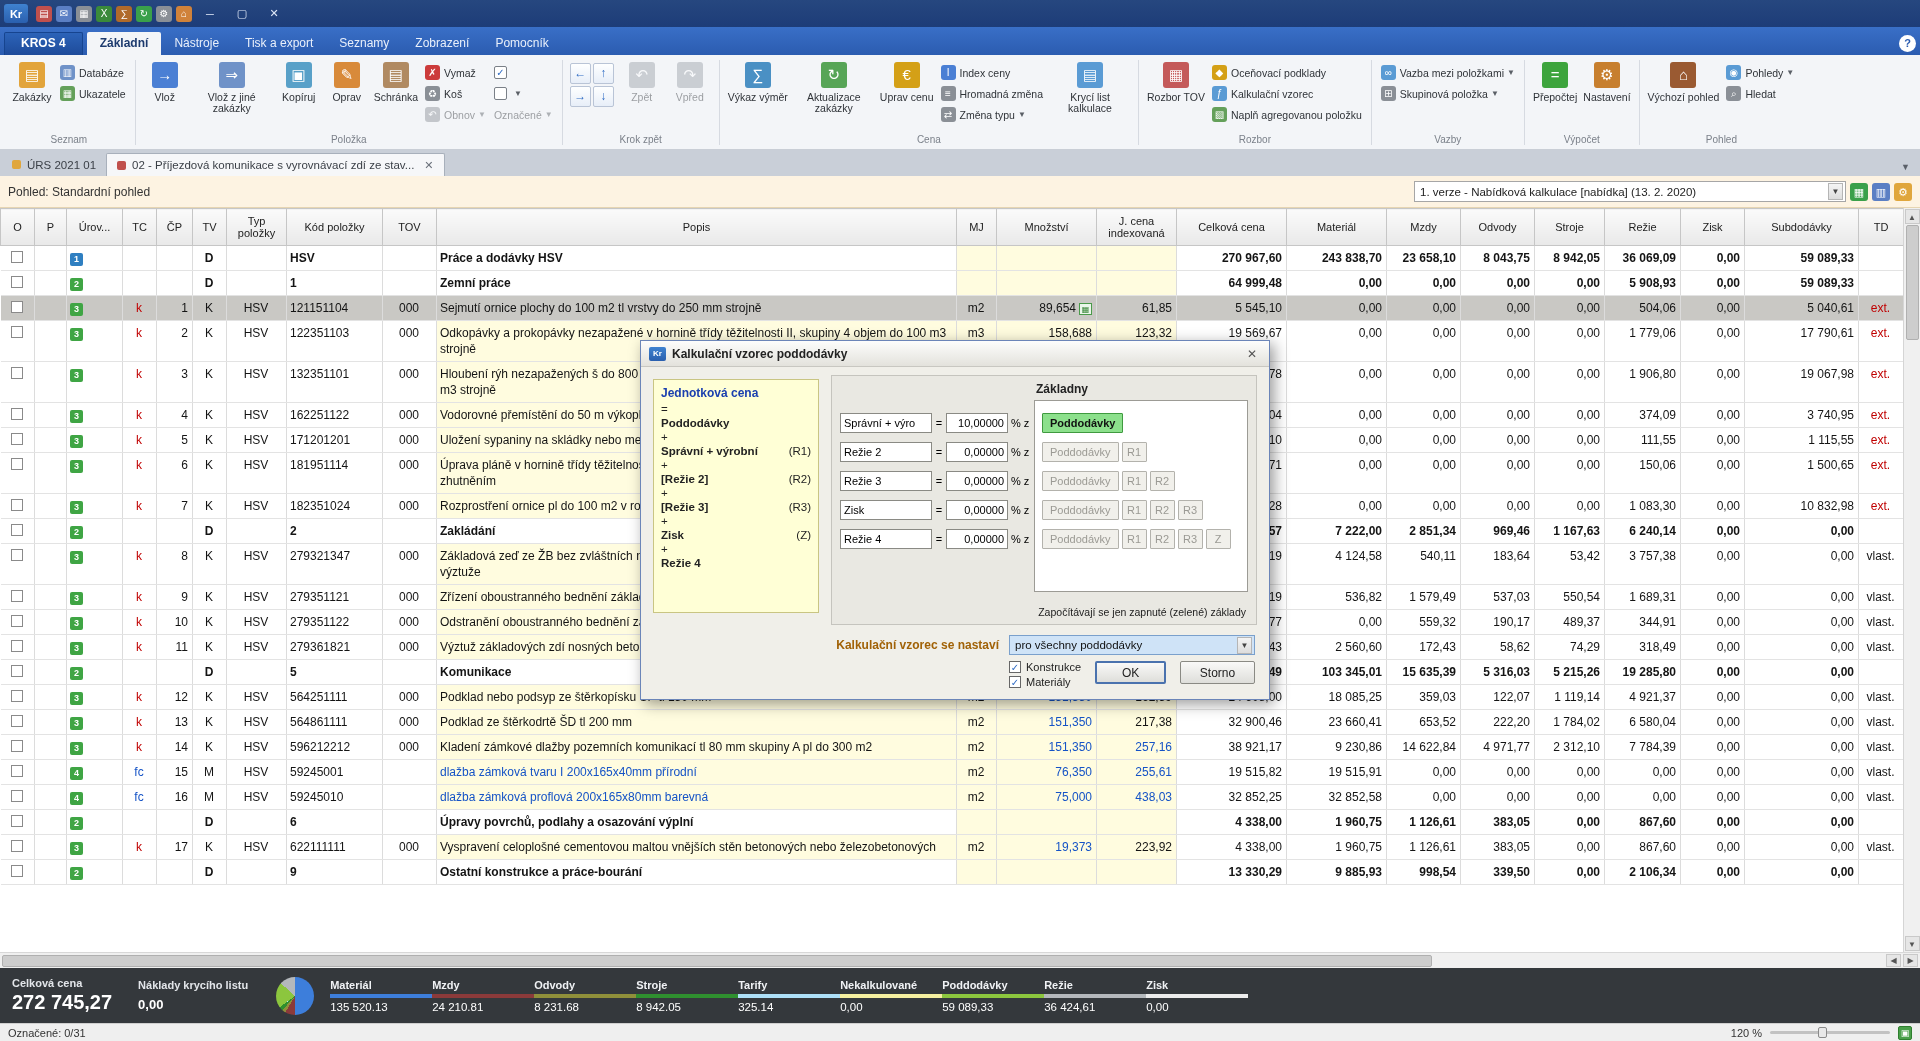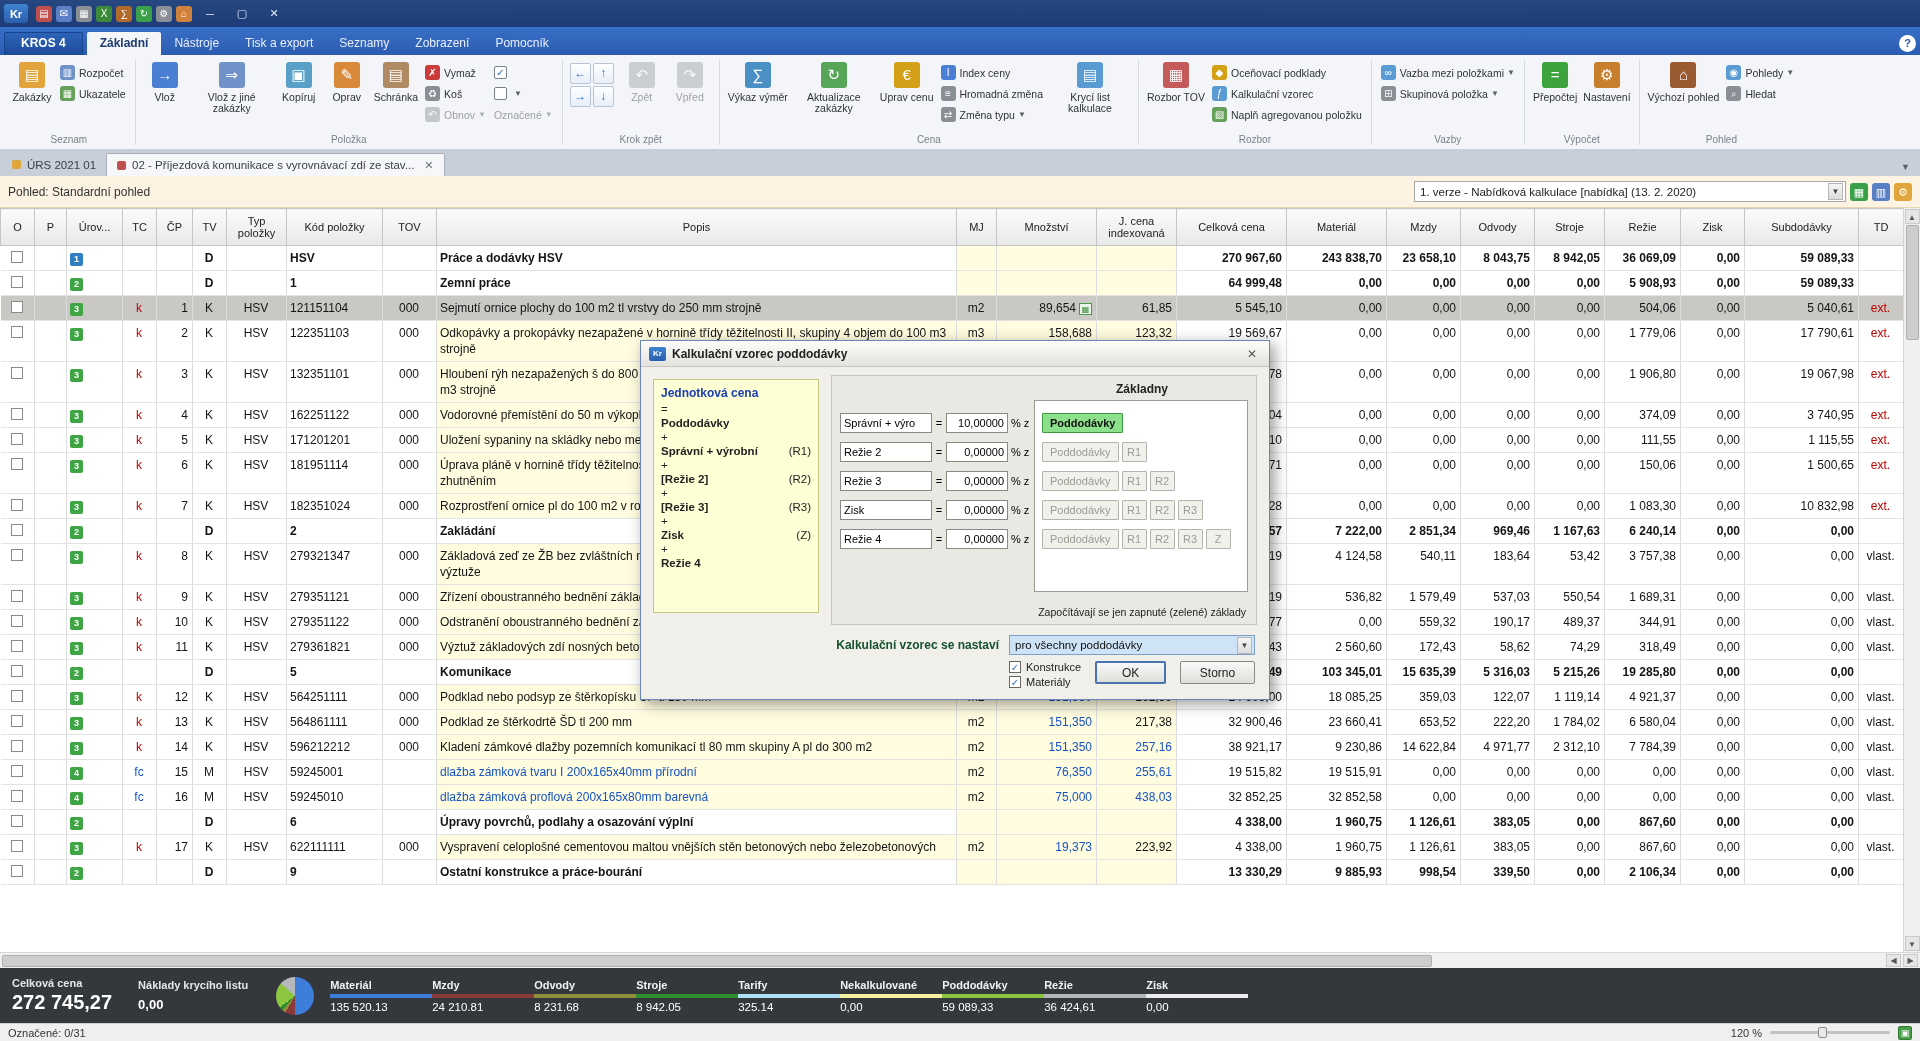--- a/index.html
+++ b/index.html
@@ -110,36 +110,36 @@
   .dlg-title-text { font-size:12px; font-weight:bold; color:#222; flex:1; }
   .dlg-close { color:#555; font-size:12px; padding:0 4px; }
   .dlg-body { position:relative; height:332px; }
   .formula-panel { position:absolute; left:12px; top:12px; width:166px; height:234px; background:#ffffd6; border:1px solid #c9c583; padding:6px 7px; font-size:11.5px; color:#222; }
   .f-head { color:#1a3fae; font-weight:bold; font-size:12px; margin-bottom:2px; }
   .f-op { line-height:14px; }
   .f-line { display:flex; justify-content:space-between; line-height:14px; }
   .f-lbl { font-weight:bold; }
   .f-tag { color:#222; }
   .bases-panel { position:absolute; left:190px; top:8px; width:426px; height:250px; background:#e9e8e2; border:1px solid #c5c4be; }
-  .bases-title { position:absolute; left:204px; top:6px; width:212px; text-align:center; font-size:12px; font-weight:bold; color:#222; }
+  .bases-title { position:absolute; left:204px; top:6px; width:212px; text-align:left; font-size:12px; font-weight:bold; color:#222; }
   .bases-box { position:absolute; left:202px; top:24px; width:214px; height:192px; background:#fff; border:1px solid #9c9b95; }
   .frows { position:absolute; left:8px; top:36px; right:2px; }
   .frow { display:flex; align-items:center; height:22px; margin-bottom:7px; }
   .frow input { height:20px; border:1px solid #8a8a84; font-size:11px; font-family:inherit; padding:0 3px; background:#fff; }
   .fr-lab { width:92px; }
   .fr-eq { width:14px; text-align:center; font-size:11px; }
   .fr-val { width:62px; text-align:right; }
   .fr-pz { width:22px; font-size:11px; padding-left:3px; }
   .fr-bases { display:flex; gap:3px; margin-left:12px; }
   .base-btn { height:20px; padding:0 7px; font-size:11px; border:1px solid #b3b2ac; background:#f1f0eb; color:#9b9a94; display:flex; align-items:center; border-radius:1px; }
   .base-btn.r { width:25px; padding:0; justify-content:center; }
   .base-btn.on { background:#8ce08c; border-color:#3f9a3f; color:#111; font-weight:bold; }
   .bases-note { position:absolute; right:10px; bottom:6px; font-size:10.5px; color:#222; }
   .dlg-apply { position:absolute; left:12px; top:268px; right:14px; display:flex; align-items:center; justify-content:flex-end; gap:10px; }
-  .apply-label { font-size:12px; font-weight:bold; color:#14532d; }
+  .apply-label { font-size:12px; font-weight:bold; color:#a16207; }
   .apply-select { width:246px; height:20px; background:#cfe3f7; border:1px solid #7aa0cc; display:flex; align-items:center; justify-content:space-between; font-size:11.5px; padding:0 2px 0 5px; color:#111; }
   .dlg-bottom { position:absolute; left:12px; top:294px; right:14px; display:flex; align-items:flex-start; }
   .dlg-checks { margin-left:356px; display:flex; flex-direction:column; gap:3px; }
   .chk { display:flex; align-items:center; font-size:11px; color:#222; }
   .cbx { width:12px; height:12px; border:1px solid #666; background:#fff; color:#2e6bc4; font-size:10px; font-weight:bold; line-height:11px; text-align:center; margin-right:5px; }
   .dlg-btn { margin-left:14px; width:76px; height:23px; font-size:12px; font-family:inherit; background:linear-gradient(#f9f9f8,#dededa); border:1px solid #8a8a84; border-radius:2px; color:#222; }
   .dlg-btn.ok { border:2px solid #4a72ae; width:72px; }
 </style>
 </head>
 <body>
@@ -179,21 +179,21 @@
   <div class="ribbon" id="ribbon">
       <div class="rgroup">
         <div class="rgroup-items">
           <div class="bigbtn">
             <div class="icon" style="background: rgb(226, 164, 59);">▤</div>
             <span>Zakázky</span>
           </div>
           <div class="smallstack">
             <div class="smallbtn">
               <div class="icon" style="background: rgb(111, 146, 200); width: 15px; height: 15px; font-size: 10px; line-height: 15px; margin-right: 4px;">▥</div>
-              <span>Rozpočet</span>
+              <span>Databáze</span>
             </div>
             <div class="smallbtn">
               <div class="icon" style="background: rgb(100, 160, 90); width: 15px; height: 15px; font-size: 10px; line-height: 15px; margin-right: 4px;">▦</div>
               <span>Ukazatele</span>
             </div>
           </div>
         </div>
         <div class="rgroup-label">Seznam</div>
       </div>
       <div class="rsep"></div>

